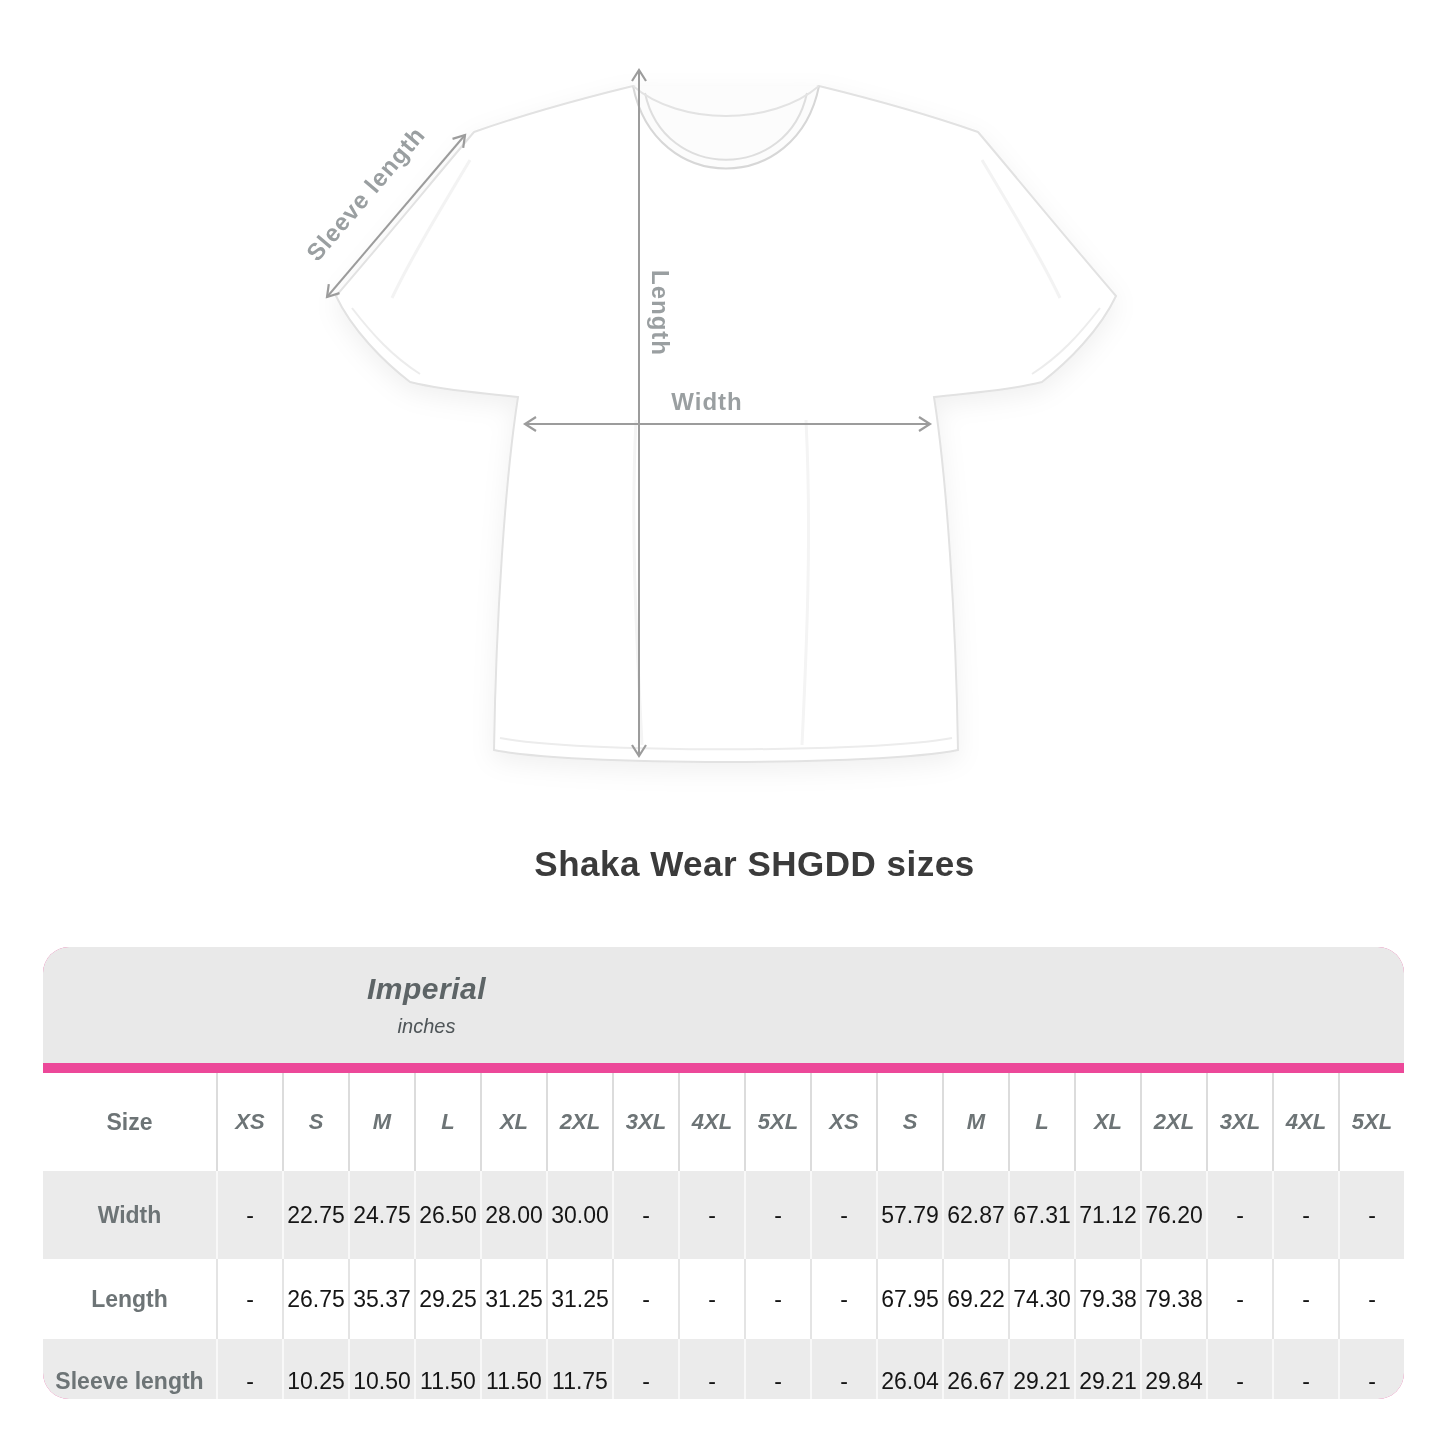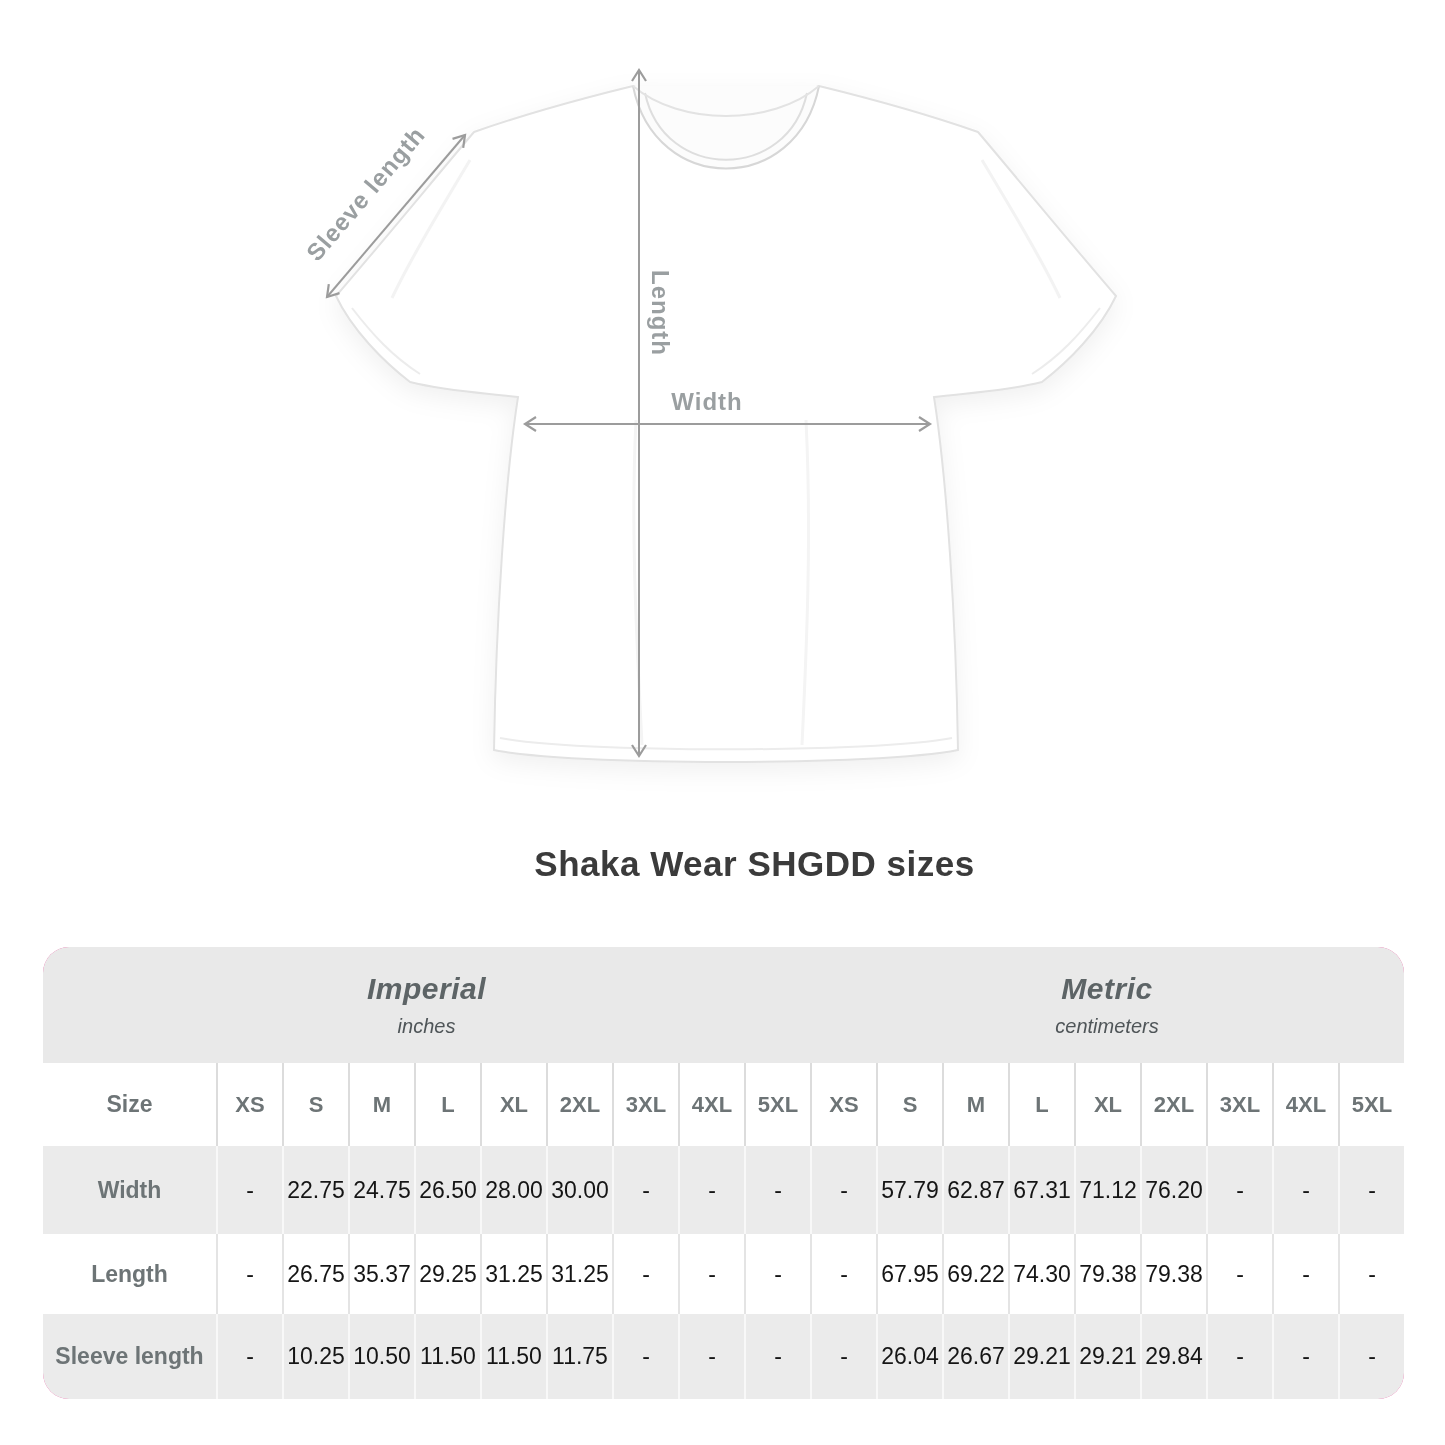--- a/index.html
+++ b/index.html
@@ -14,26 +14,26 @@
 
   .size-table{position:absolute;left:43px;top:947px;width:1361px;height:452px;
               border-radius:26px;overflow:hidden;background:#ec4899;}
   .band{display:grid;grid-template-columns:767px 1fr;height:116px;background:#e9e9e9;}
   .band-half{display:flex;flex-direction:column;align-items:center;justify-content:center;gap:9px;}
   .band-title{font-size:30px;font-weight:700;font-style:italic;color:#5d6466;letter-spacing:.5px;}
   .band-unit{font-size:20px;font-style:italic;color:#4f5558;}
 
   .trow{display:grid;grid-template-columns:173px repeat(18,1fr);}
   .cell{display:flex;align-items:center;justify-content:center;text-align:center;height:100%;}
-  .r-size{height:83px;background:#fff;}
+  .r-size{height:98px;background:#fff;margin-top:10px;}
   .r-white{height:80px;background:#fff;}
   .r-gray{background:#ebebeb;}
   .r-w1{height:88px;}
   .r-w2{height:85px;}
-  .r-size .cell + .cell{border-left:2px solid #dcdcdc;}
+  .r-size .cell + .cell{border-left:2px solid #dcdcdc;font-style:italic;}
   .r-white .cell + .cell{border-left:2px solid #e4e4e4;}
   .r-gray .cell + .cell{border-left:2px solid #f8f8f8;}
   .hd,.lab{font-size:22px;font-weight:700;color:#6d7476;}
   .lab{font-size:23px;}
   .val{font-size:23px;color:#151515;}
 </style>
 </head>
 <body>
 
 <div class="canvas">
@@ -85,24 +85,20 @@
   </svg>
 
   <h1 class="page-title">Shaka Wear SHGDD sizes</h1>
 
   <div class="size-table">
 
     <div class="band">
       <div class="band-half">
         <div class="band-title">Imperial</div>
         <div class="band-unit">inches</div>
-      </div>
-      <div class="band-half">
-        <div class="band-title">Metric</div>
-        <div class="band-unit">centimeters</div>
       </div>
     </div>
 
     <div class="trow r-size">
       <div class="cell lab">Size</div>
       <div class="cell hd">XS</div>
       <div class="cell hd">S</div>
       <div class="cell hd">M</div>
       <div class="cell hd">L</div>
       <div class="cell hd">XL</div>

